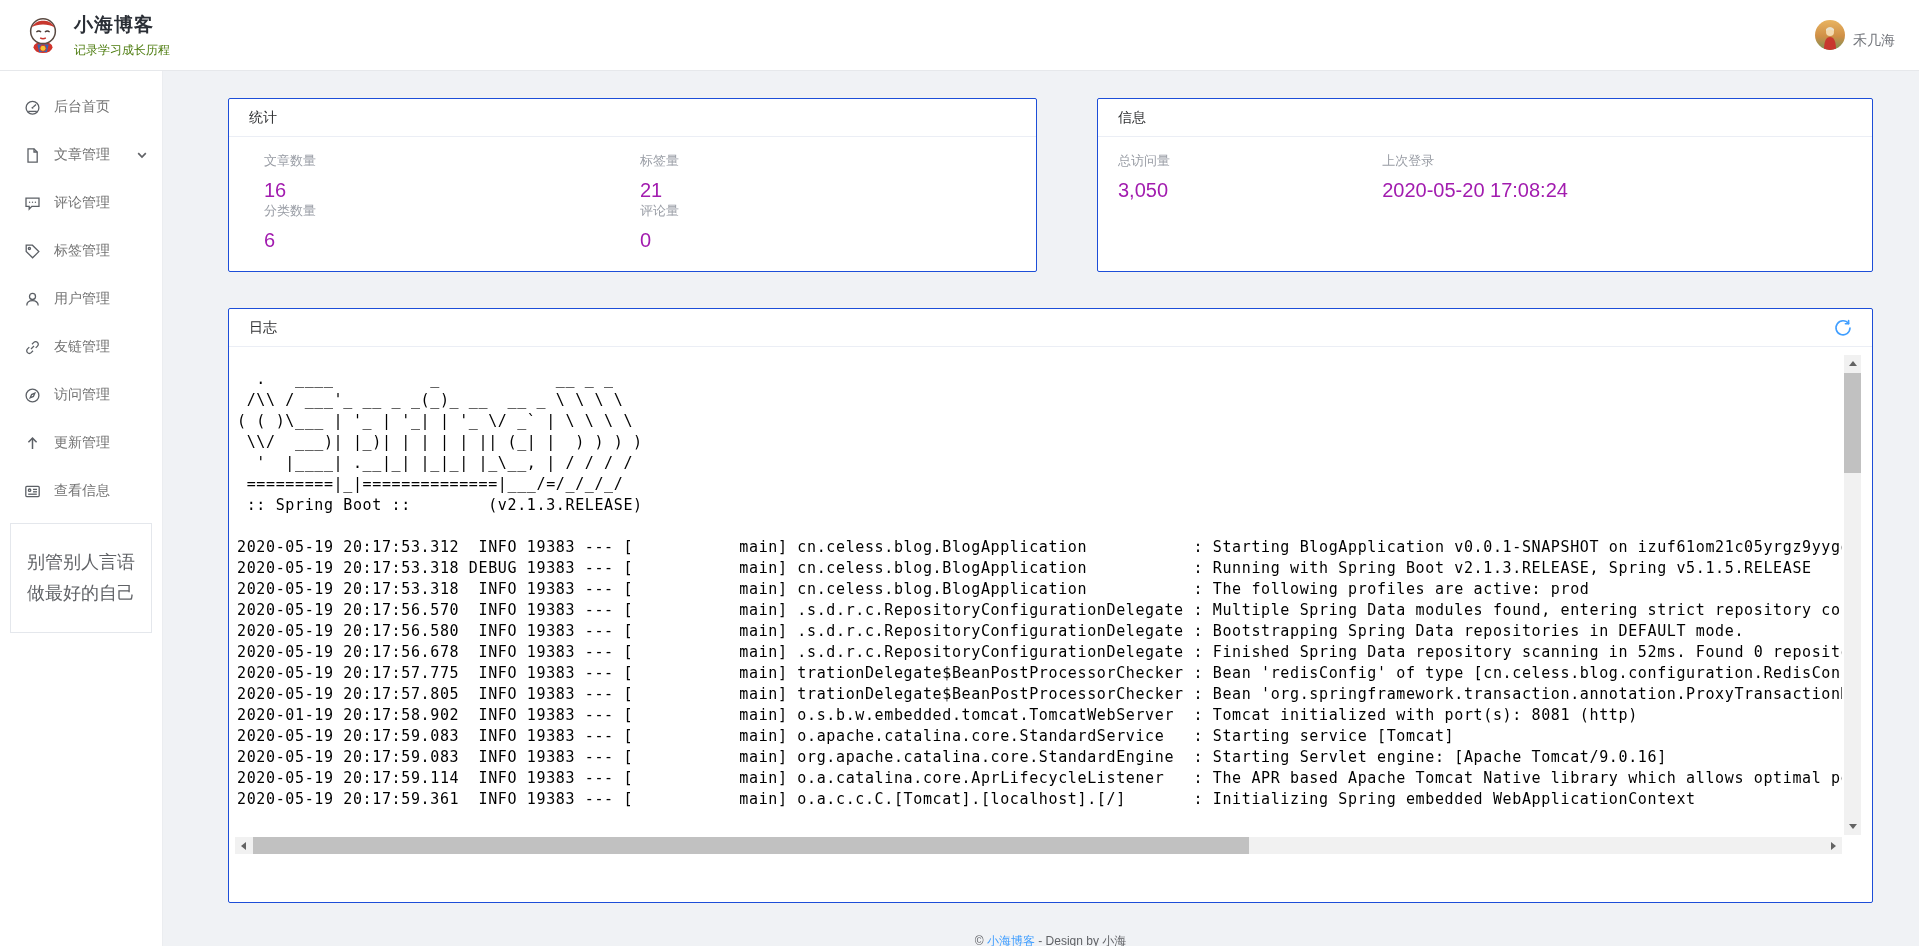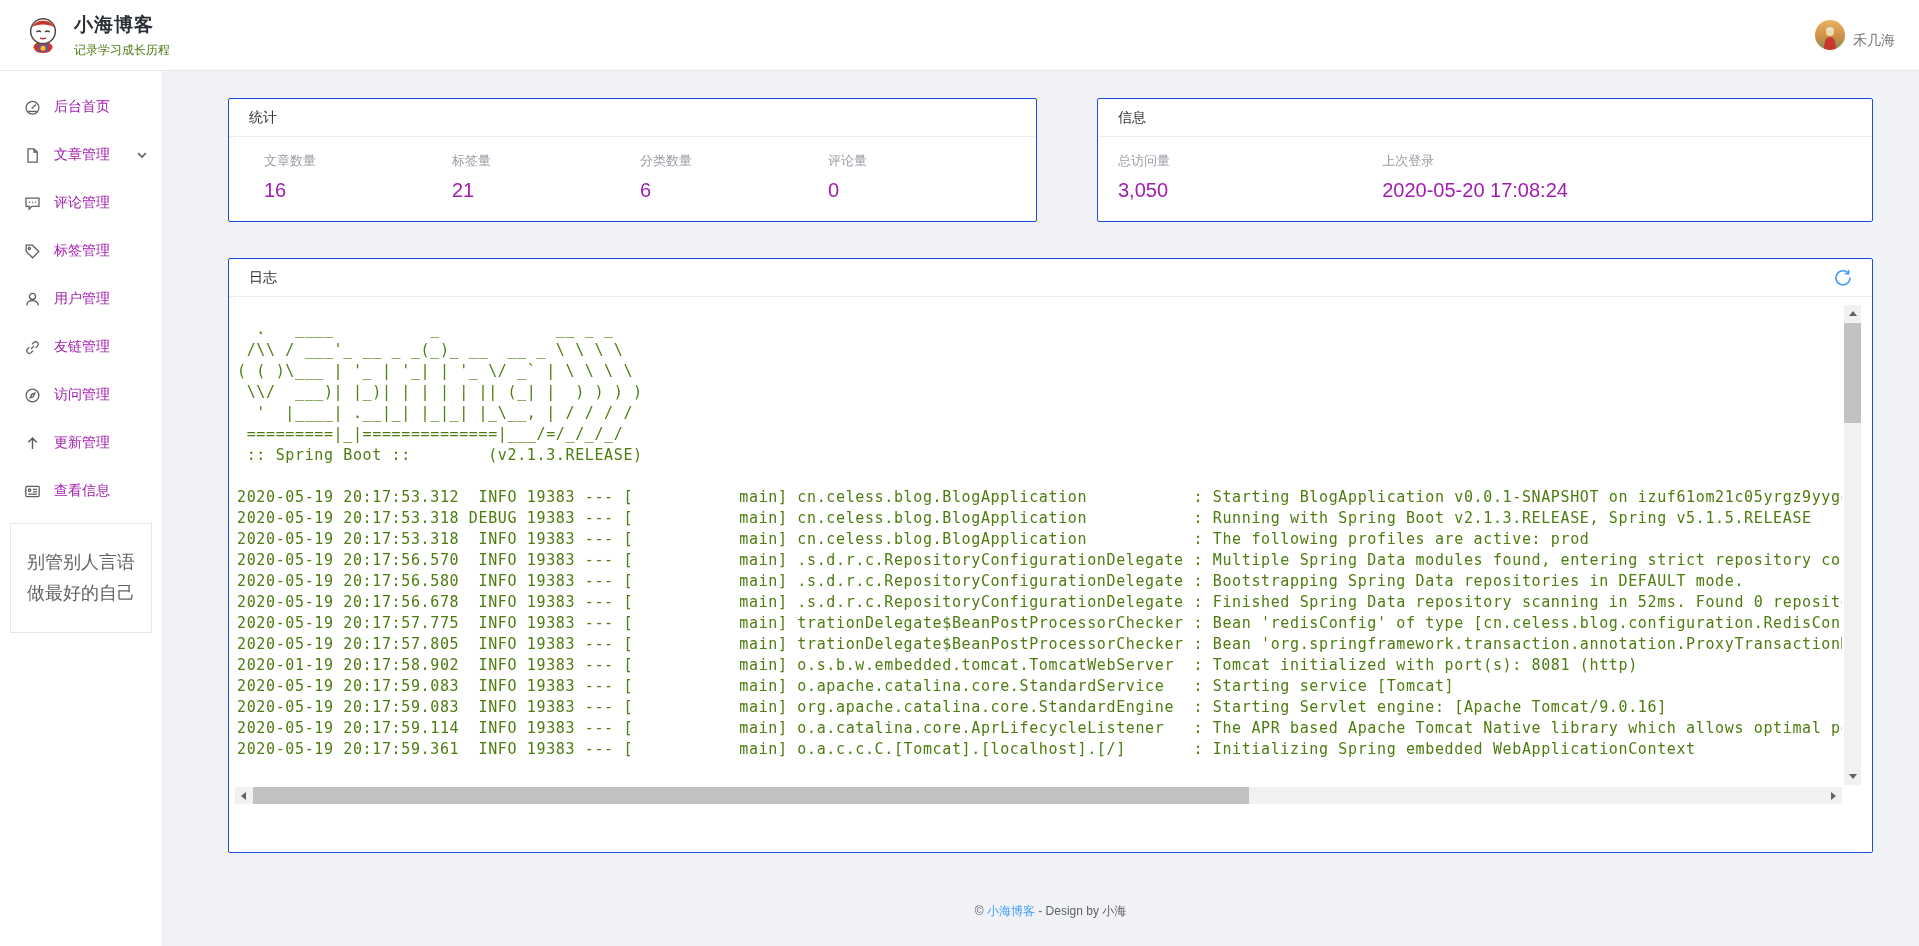--- a/index.html
+++ b/index.html
@@ -15,48 +15,48 @@
   .brand-title { font-size:19px; font-weight:bold; color:#2b2f36; letter-spacing:1px; }
   .brand-sub { font-size:12px; color:#4d7c0f; margin-top:4px; }
   .header-user { margin-left:auto; display:flex; align-items:flex-end; gap:8px; cursor:pointer; }
   .avatar { width:30px; height:30px; border-radius:50%; overflow:hidden; display:block; }
   .user-name { font-size:14px; color:#73767c; }
 
   
   .layout { display:flex; min-height:calc(100vh - 71px); }
   .sidebar { width:163px; background:#fff; border-right:1px solid #ebedf0; padding-top:12px; flex-shrink:0; }
   .menu-item { height:48px; display:flex; align-items:center; padding:0 14px 0 24px;
-               font-size:14px; color:#a21caf; cursor:pointer; }
+               font-size:14px; color:#737373; cursor:pointer; }
   .menu-item .mi { width:17px; height:17px; margin-right:13px; display:inline-flex; flex-shrink:0; }
   .menu-item svg { width:100%; height:100%; }
   .chevron { margin-left:auto; width:12px; height:12px; display:inline-flex; }
   .motto { margin:8px 10px 0 10px; border:1px solid #e4e7ec; background:#fff;
            padding:23px 4px; text-align:center; font-size:18px; color:#606266; line-height:31px; }
 
   
   .main { flex:1; padding:27px 46px 0 65px; display:flex; flex-direction:column; min-width:0; }
   .cards-row { display:flex; gap:60px; }
   .card { background:#fff; border:1px solid #1d4ed8; border-radius:2px; }
   .card-stats { flex:809 809 0; }
   .card-info  { flex:776 776 0; }
   .card-head { height:38px; padding:0 20px; border-bottom:1px solid #ebeef5;
                display:flex; align-items:center; justify-content:space-between;
                font-size:14px; color:#303133; }
-  .stat-grid { display:grid; grid-template-columns:repeat(4,1fr); padding:15px 20px 19px 35px; }
+  .stat-grid { display:grid; grid-template-columns:repeat(2,1fr); padding:15px 20px 19px 35px; }
   .info-grid { display:grid; grid-template-columns:36% 33% 31%; padding:15px 20px 19px 20px; }
   .stat-label { font-size:13px; color:#999da5; }
   .stat-value { font-size:20px; color:#a21caf; margin-top:9px; }
 
   
   .card-log { margin-top:36px; }
   .refresh-btn { width:18px; height:18px; cursor:pointer; display:inline-flex; }
   .log-body { position:relative; height:555px; }
   .log-pre { position:absolute; left:8px; right:30px; top:22px; height:462px; overflow:hidden;
              font-family:"DejaVu Sans Mono",monospace; font-size:15px; letter-spacing:0.63px;
-             line-height:21px; color:#4d7c0f; }
+             line-height:21px; color:#000000; }
   .log-line { white-space:pre; }
   .log-gap { height:21px; }
 
   
   .vbar { position:absolute; top:8px; right:11px; width:17px; height:480px; background:#f1f1f1; }
   .vthumb { position:absolute; left:0; top:18px; width:17px; height:100px; background:#c1c1c1; }
   .hbar { position:absolute; left:6px; right:30px; bottom:48px; height:17px; background:#f1f1f1; }
   .hthumb { position:absolute; top:0; left:18px; height:17px; width:62%; background:#c1c1c1; }
   .sb-btn { position:absolute; width:17px; height:17px; display:flex; align-items:center; justify-content:center; cursor:pointer; }
   .sb-up { top:0; left:0; } .sb-down { bottom:0; left:0; }

